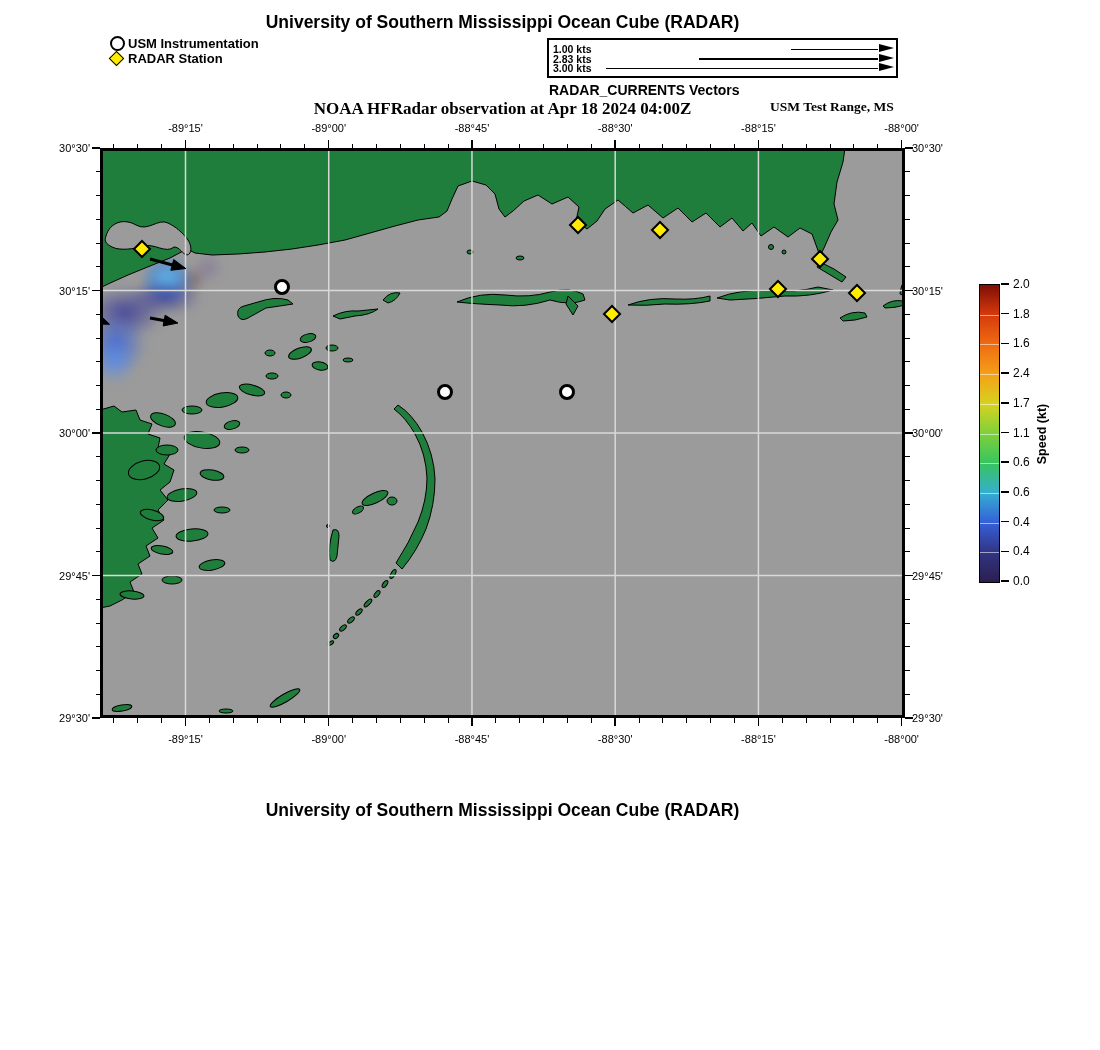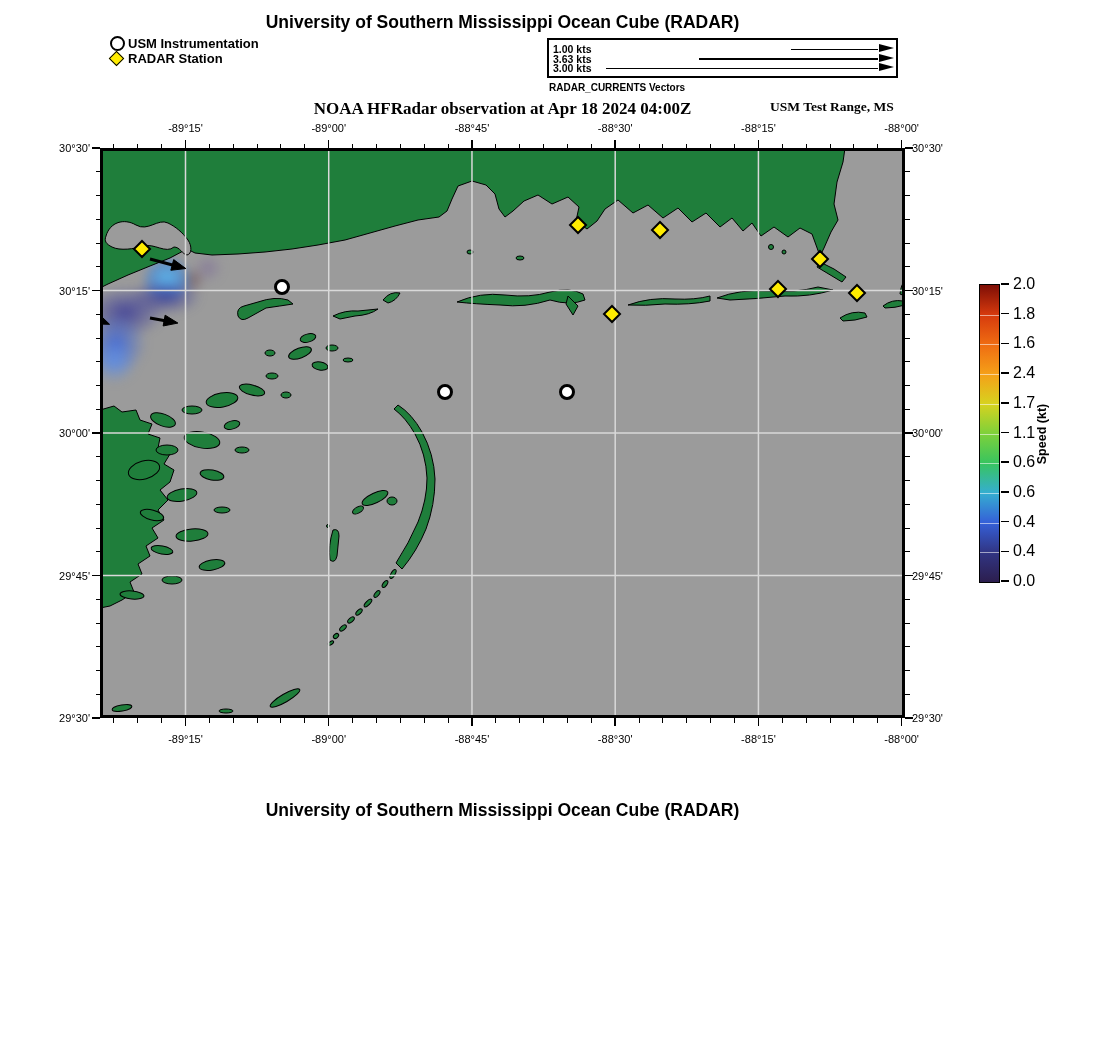--- a/index.html
+++ b/index.html
@@ -27,38 +27,38 @@
   .legend-row{display:flex;align-items:center;height:15px;}
   .legend-sym{width:18px;display:flex;justify-content:flex-start;align-items:center;}
   .sym-circle{width:11px;height:11px;border-radius:50%;background:#fff;border:2px solid #000;}
   .sym-diamond{width:9px;height:9px;background:#ffec00;border:1.5px solid #000;transform:rotate(45deg);margin-left:1px;}
   .legend-label{font-size:13px;font-weight:bold;}
   
   #vector-box{left:547px;top:38px;width:351px;height:40px;border:2.5px solid #000;background:#fff;box-sizing:border-box;}
   .vec-row{position:absolute;left:4px;height:10px;font-size:10.5px;font-weight:bold;line-height:10px;}
   .vec-line{position:absolute;height:1.5px;background:#000;}
   .vec-head{position:absolute;width:0;height:0;border-left:15px solid #000;border-top:4.5px solid transparent;border-bottom:4.5px solid transparent;}
-  #vector-caption{left:549px;top:82px;font-size:10px;font-weight:bold;}
+  #vector-caption{left:549px;top:82px;font-size:14px;font-weight:bold;}
   
   #map{left:100px;top:148px;width:805px;height:570px;background:#9b9b9b;overflow:hidden;}
   #map svg,#blobs{position:absolute;left:0;top:0;}
   #blobs{width:805px;height:570px;filter:blur(5px);}
   .blob{position:absolute;border-radius:50%;}
   #map-frame{left:100px;top:148px;width:805px;height:570px;border:3px solid #000;box-sizing:border-box;pointer-events:none;}
   
   .tick{position:absolute;background:#000;}
   .xlabel{position:absolute;font-size:11px;transform:translateX(-50%);white-space:nowrap;}
   .ylabel-l{position:absolute;font-size:11px;width:60px;text-align:right;transform:translateY(-50%);}
   .ylabel-r{position:absolute;font-size:11px;width:70px;text-align:left;transform:translateY(-50%);}
   
   #cbar{left:979px;top:284px;width:21px;height:299px;border:1.5px solid #000;box-sizing:border-box;
     background:linear-gradient(to top,#2c1e4e 0%,#313584 10%,#3560d8 20%,#35aed0 30%,#38c45f 40%,#7ed13a 50%,#d7d21f 60%,#f5a018 70%,#ef6c12 80%,#d63a0d 90%,#7e0e06 100%);}
   .cbar-inner-line{position:absolute;left:0;width:100%;height:1px;background:rgba(255,255,255,0.55);}
   .cbar-tick{position:absolute;left:1001px;width:8px;height:1.5px;background:#000;}
-  .cbar-label{position:absolute;left:1013px;font-size:16px;transform:translateY(-50%);}
+  .cbar-label{position:absolute;left:1013px;font-size:12px;transform:translateY(-50%);}
   #cbar-title{left:972px;top:427px;width:140px;text-align:center;font-size:12.5px;font-weight:bold;transform:rotate(-90deg);}
 </style>
 </head>
 <body>
 
 <div class="abs" id="title-top">University of Southern Mississippi Ocean Cube (RADAR)</div>
 
 <div class="abs" id="legend">
     <div class="legend-row">
       <div class="legend-sym">
@@ -71,21 +71,21 @@
         <div class="sym-diamond"></div>
       </div>
       <div class="legend-label">RADAR Station</div>
     </div>
   </div>
 
 <div class="abs" id="vector-box">
     <div class="vec-row" style="top: 4px;">1.00 kts</div>
     <div class="vec-line" style="top: 8.5px; left: 242px; width: 87px;"></div>
     <div class="vec-head" style="top: 4px; left: 330px;"></div>
-    <div class="vec-row" style="top: 13.6px;">3.63 kts</div>
+    <div class="vec-row" style="top: 13.6px;">2.83 kts</div>
     <div class="vec-line" style="top: 18.1px; left: 150px; width: 179px;"></div>
     <div class="vec-head" style="top: 13.6px; left: 330px;"></div>
     <div class="vec-row" style="top: 23.2px;">3.00 kts</div>
     <div class="vec-line" style="top: 27.7px; left: 57px; width: 272px;"></div>
     <div class="vec-head" style="top: 23.2px; left: 330px;"></div>
   </div>
 <div class="abs" id="vector-caption">RADAR_CURRENTS Vectors</div>
 
 <div class="abs" id="subtitle">NOAA HFRadar observation at Apr 18 2024 04:00Z</div>
 <div class="abs" id="range-label">USM Test Range, MS</div>

